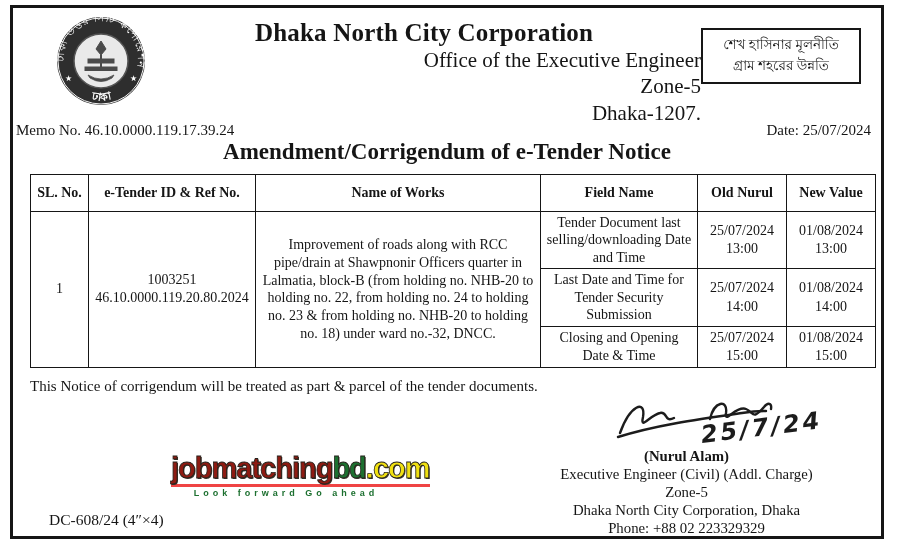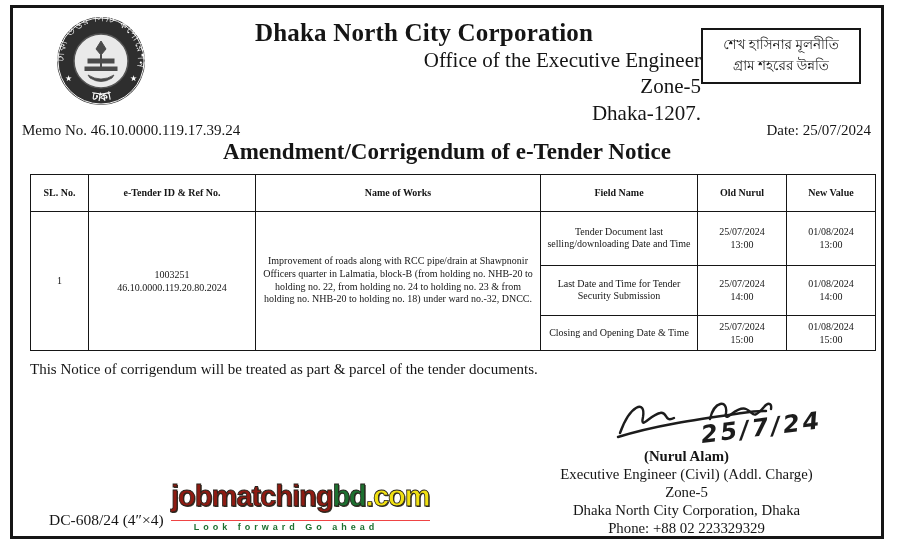--- a/index.html
+++ b/index.html
@@ -25,35 +25,35 @@
   .org-name { font-size: 25px; font-weight: bold; letter-spacing: .2px; }
   .head-line { font-size: 21px; line-height: 1.25; text-align: right; }
   .head-right { width: 172px; flex: 0 0 auto; padding-top: 13px; }
   .slogan-box {
     border: 2px solid #161616; text-align: center;
     padding: 5px 20px; font-size: 13.5px; line-height: 1.55;
     margin-right: 12px;
   }
   .memo-row {
     display: flex; justify-content: space-between;
-    padding: 1px 10px 0 9px; font-size: 15px; margin-top: -5px;
+    padding: 1px 10px 0 3px; font-size: 15px; margin-top: -5px;
   }
   
   .doc-title { text-align: center; font-size: 23px; font-weight: bold; margin-top: 0; }
   .intro {
     margin: 9px 11px 0 9px; font-size: 15px; line-height: 1.38;
     text-align: justify;
   }
   
   table.amend {
     border-collapse: collapse; margin: 9px 0 0 17px;
     table-layout: fixed; width: 845px;
   }
   table.amend th, table.amend td {
-    border: 1.6px solid #161616; font-size: 10px;
+    border: 1.6px solid #161616; font-size: 14px;
     padding: 2px 5px; text-align: center; vertical-align: middle;
     overflow: hidden;
   }
   table.amend th { font-weight: bold; height: 37px; line-height: 1.15; }
   col.c-sl { width: 58px; } col.c-id { width: 167px; } col.c-works { width: 285px; }
   col.c-field { width: 157px; } col.c-old { width: 89px; } col.c-new { width: 89px; }
   td.cell-sl, td.cell-id { vertical-align: top; line-height: 1.3; }
   td.cell-works {
     vertical-align: top; text-align: justify; line-height: 1.27;
     padding: 4px 7px 2px 7px; font-size: 14.6px;
@@ -71,21 +71,21 @@
   .sig-name { font-weight: bold; }
   .brand {
     position: absolute; left: 158px; top: 446px; width: 230px;
     font-family: "Liberation Sans", "DejaVu Sans", sans-serif;
     text-align: center; line-height: 1;
   }
   .brand-line {
     font-size: 29px; font-weight: bold; letter-spacing: -1px;
     -webkit-text-stroke: 0.8px #25221c;
     text-shadow: 1px 1px 0 #3a352c;
-    border-bottom: 1px solid #ef4444; display: inline-block; padding-bottom: 9px; margin-top: 28px;
+    border-bottom: 3px solid #ef4444; display: inline-block; padding-bottom: 1px;
   }
   .brand-red { color: #8e1b12; }
   .brand-green { color: #1d7030; }
   .brand-yellow { color: #f0e011; }
   .brand-tagline {
     font-size: 9px; font-weight: bold; color: #1d7030;
     letter-spacing: 4px; margin-top: 2px;
   }
   .print-code { position: absolute; left: 36px; bottom: 7px; font-size: 15.5px; }
 </style>

